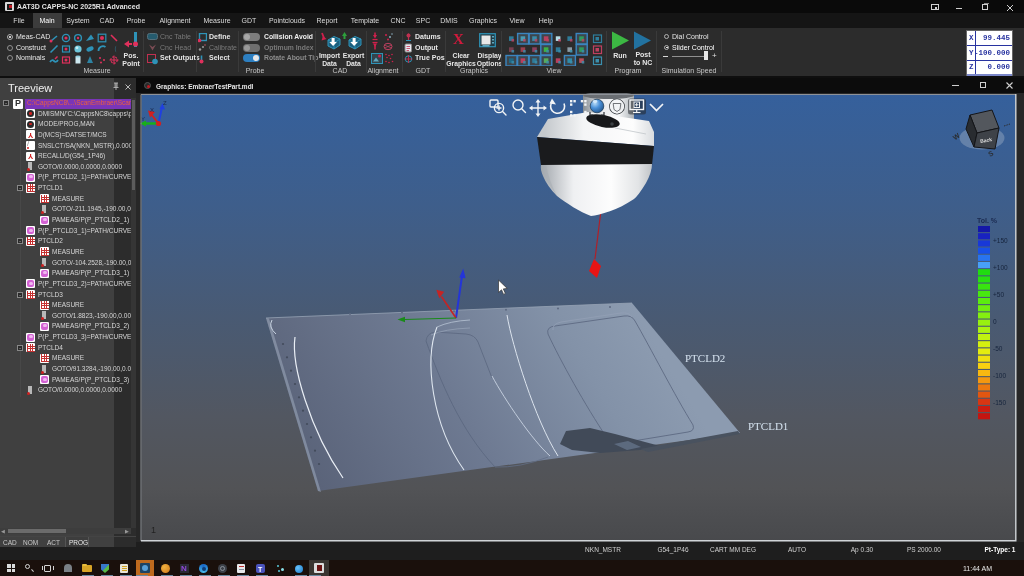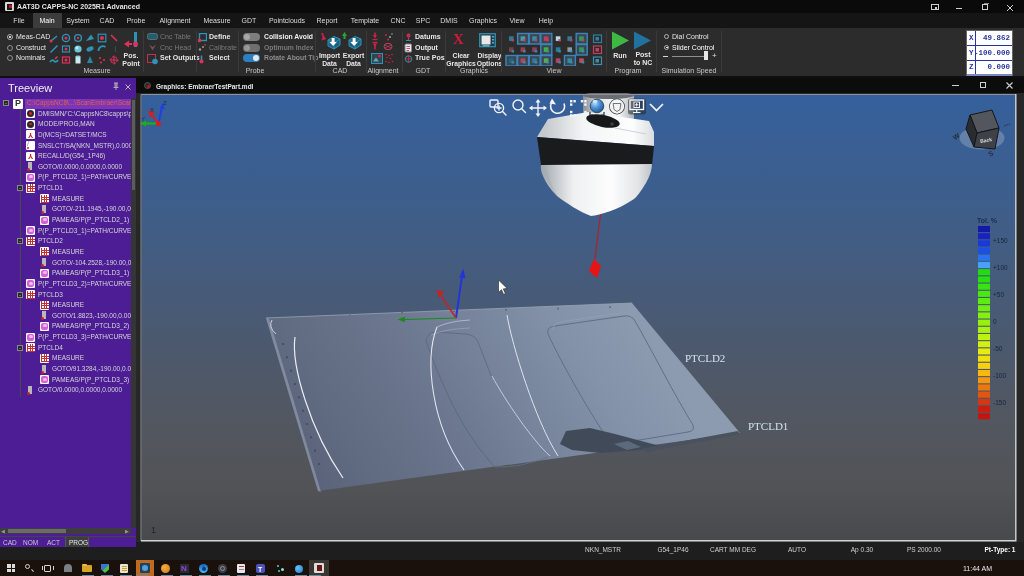--- a/index.html
+++ b/index.html
@@ -361,29 +361,29 @@
   <div class="gl" style="left:554px">View</div>
   <div class="gl" style="left:628px">Program</div>
   <div class="gl" style="left:689px">Simulation Speed</div>
 
   <div class="a" style="left:966px;top:2px;width:47px;height:46px;background:#fff;border:1px solid #666;font-family:'Liberation Mono',monospace;font-weight:bold;color:#2833a0;font-size:7.5px">
     <div class="a" style="left:8px;top:0;width:1px;height:44px;background:#2833a0"></div>
     <div class="a" style="left:0;top:13.8px;width:45px;height:1px;background:#2833a0"></div>
     <div class="a" style="left:0;top:28.6px;width:45px;height:1px;background:#2833a0"></div>
     <div class="a" style="left:0;top:42.5px;width:45px;height:2px;background:#7a86c8"></div>
     <div class="a" style="left:2px;top:3px">X</div>
-      <div class="a" style="right:2px;top:3px">49.862</div>
+      <div class="a" style="right:2px;top:3px">99.445</div>
     <div class="a" style="left:2px;top:18px">Y</div>
       <div class="a" style="right:2px;top:18px">-100.000</div>
     <div class="a" style="left:2px;top:32px">Z</div>
       <div class="a" style="right:2px;top:32px">0.000</div>
   </div>
 </div>
 
-<div class="a" id="tree" style="left:0;top:78px;width:140px;height:469px;background:#4c1d95">
+<div class="a" id="tree" style="left:0;top:78px;width:114px;height:469px;background:#404040">
   <div class="a" style="left:8px;top:4px;font-size:11px;color:#f0f0f0">Treeview</div>
   <svg class="a" style="left:112px;top:4px" width="8" height="9">
       <path d="M4,1 L4,8 M2,1 L6,1 M1.5,5.5 L6.5,5.5 M3,1 L3,5 M5,1 L5,5" stroke="#b8b8b8" stroke-width="0.9"></path>
     </svg>
   <svg class="a" style="left:124px;top:5px" width="8" height="8">
       <path d="M1.5,1.5 L6.5,6.5 M6.5,1.5 L1.5,6.5" stroke="#b8b8b8" stroke-width="1"></path>
     </svg>
   <div class="a" style="left:20px;top:31px;width:1px;height:288px;background:#484848"></div>
   <div id="treerows" class="a" style="left:0;top:20px;width:131px">
       <div class="trow">

